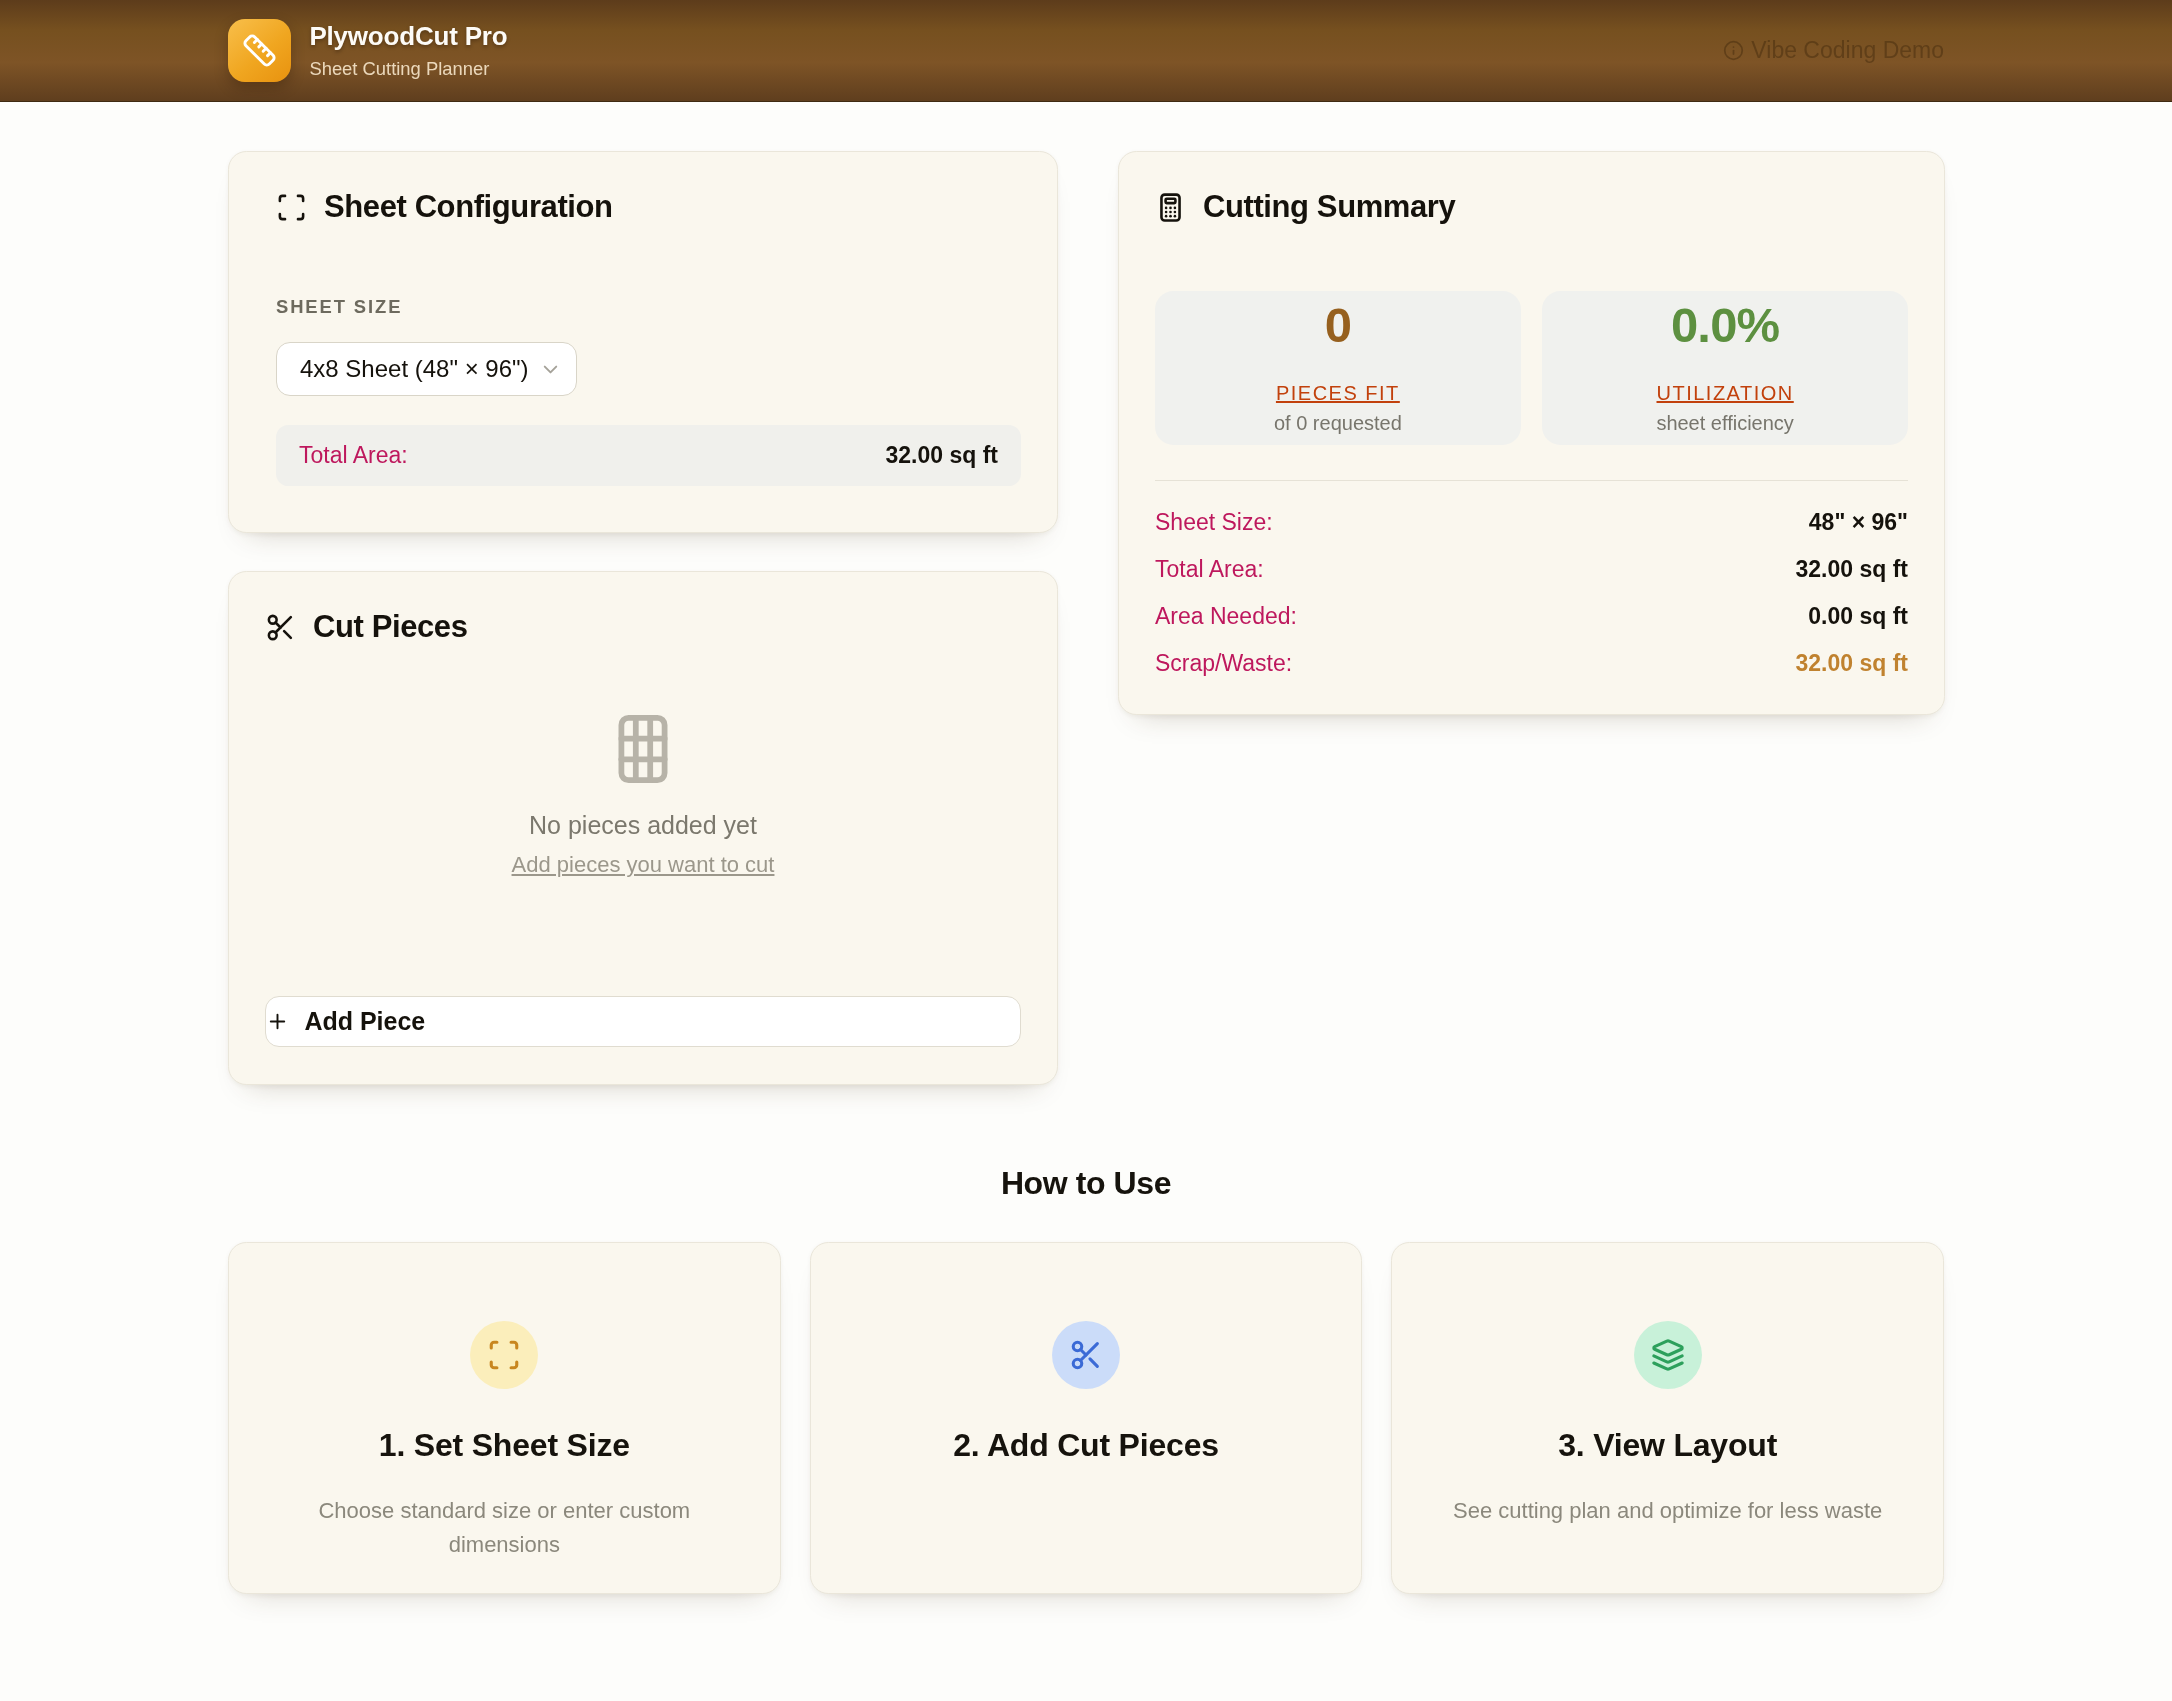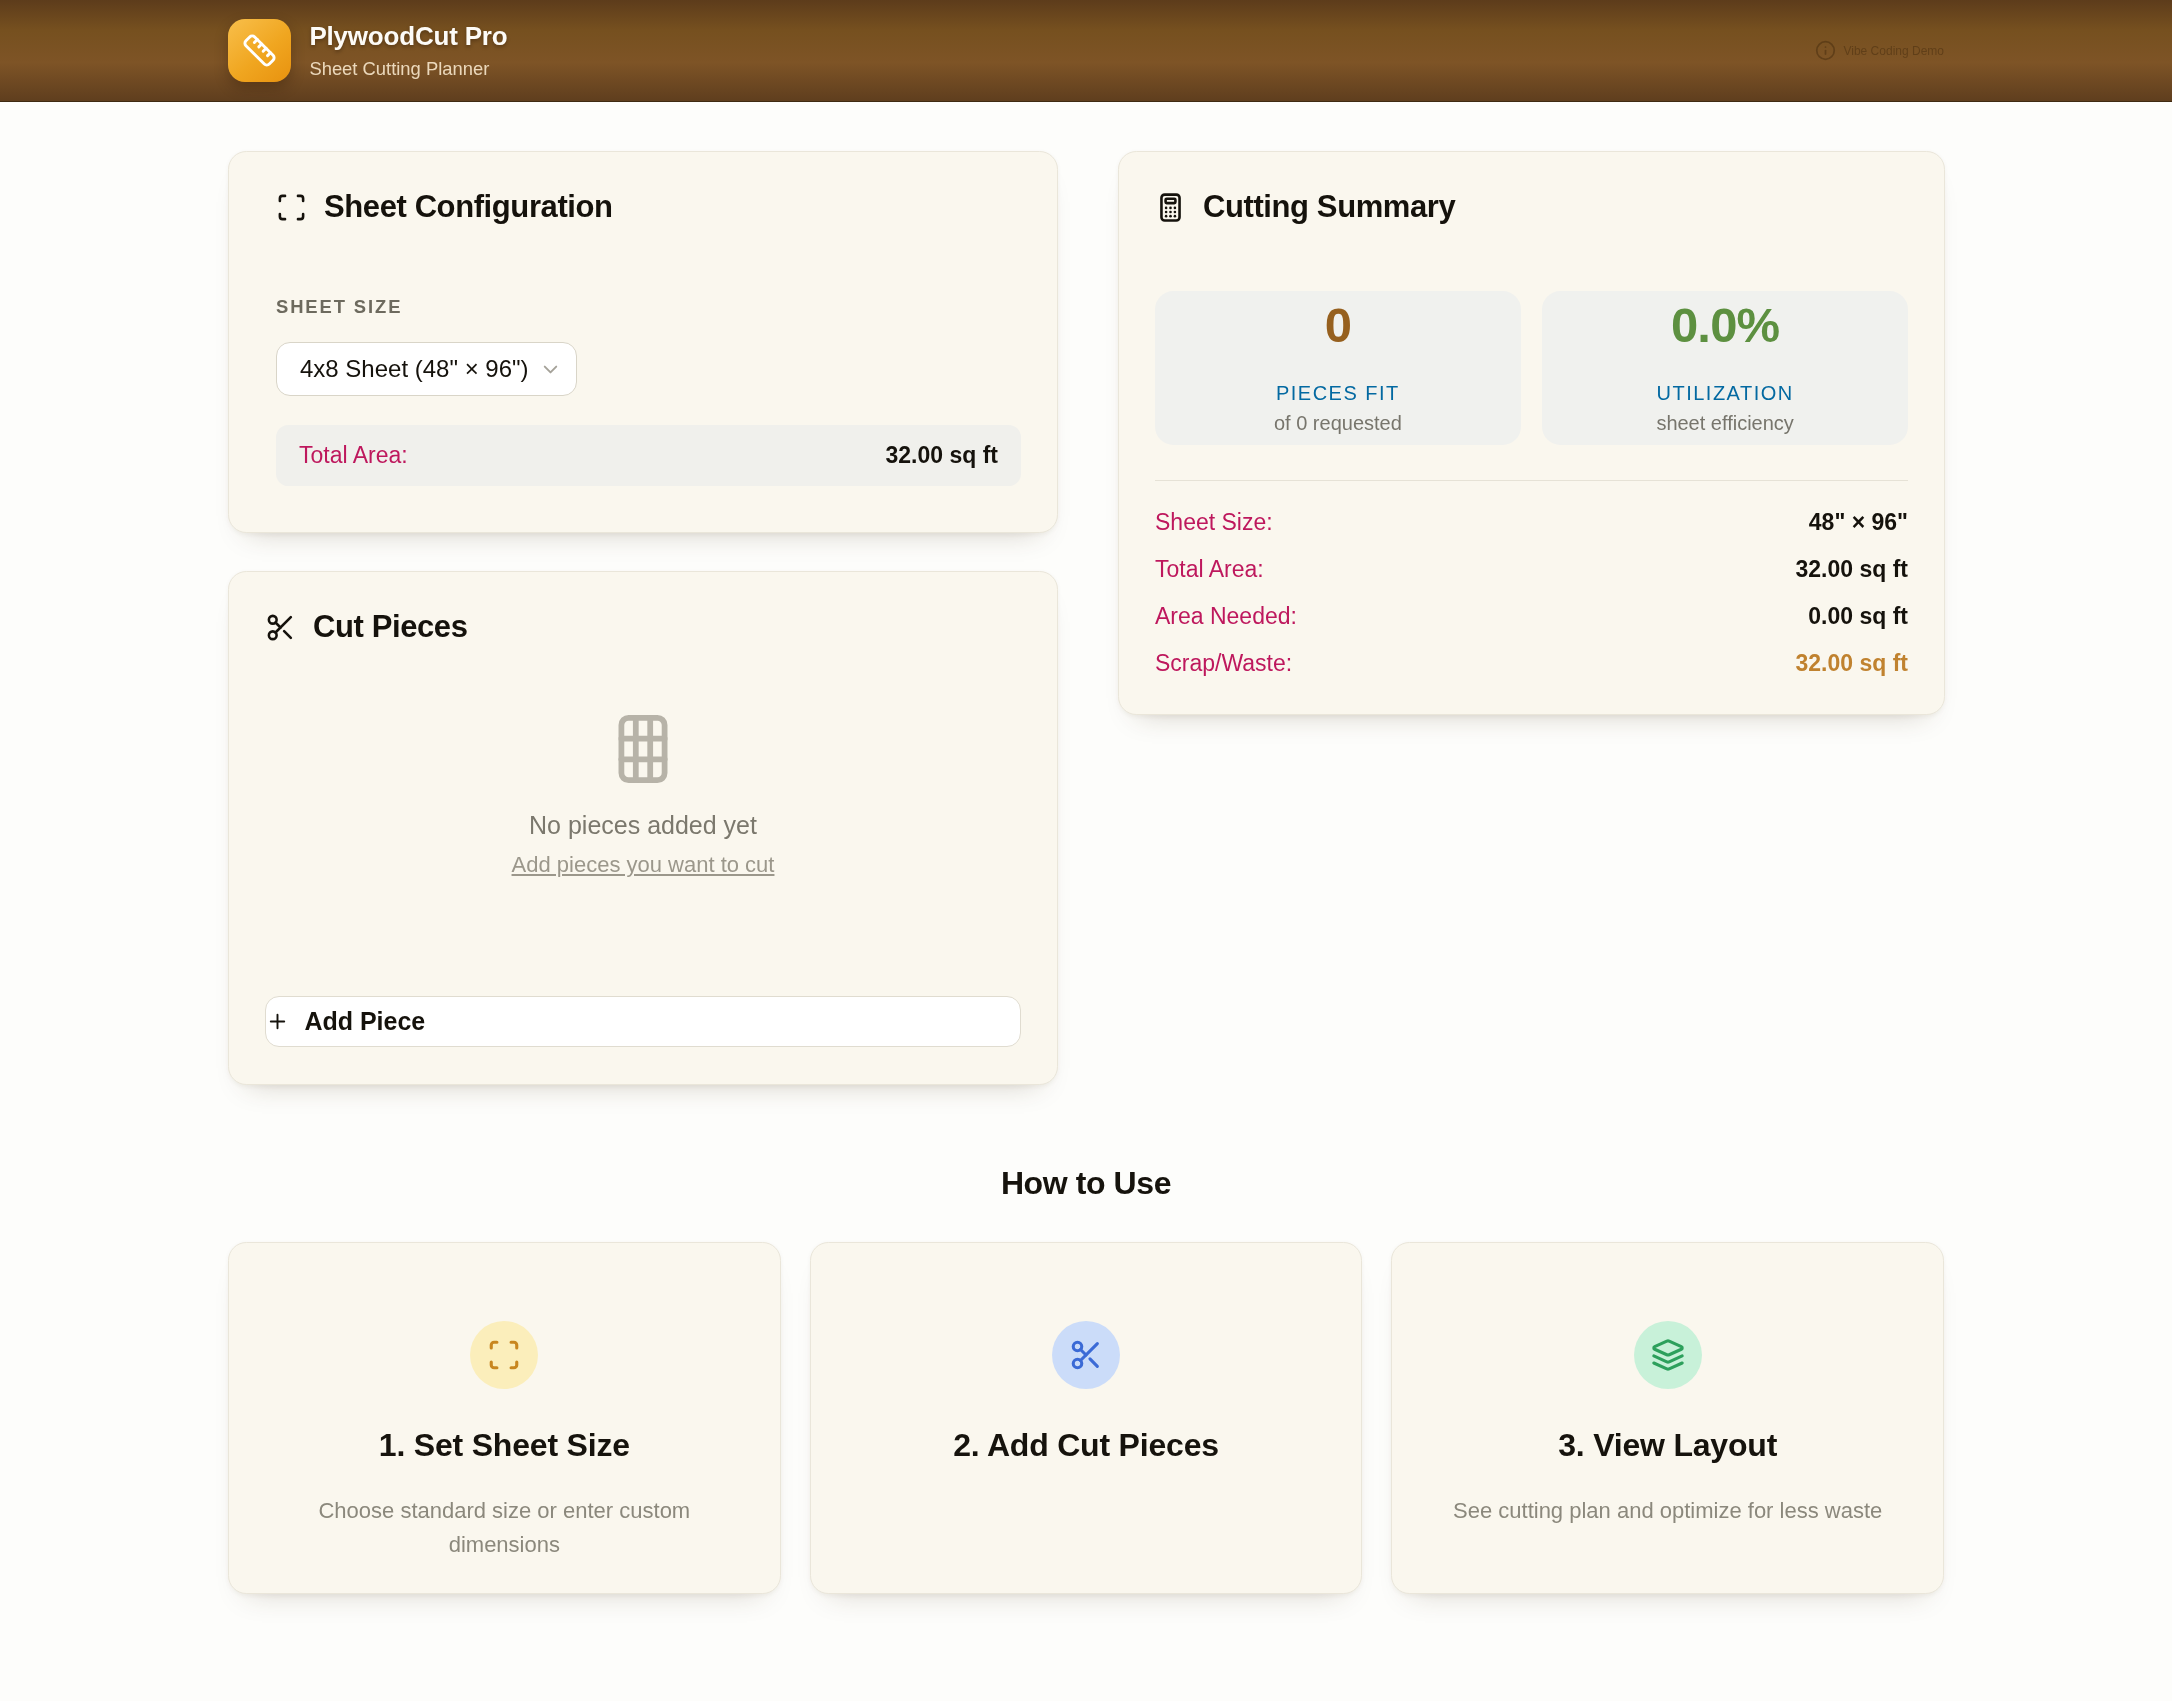--- a/index.html
+++ b/index.html
@@ -22,21 +22,21 @@
     box-shadow:0 6.1px 14px rgba(40,20,0,.30);
     display:flex; align-items:center; justify-content:center;
   }
   .app-logo svg{ width:35px; height:35px; }
   .app-titles{ margin-left:18.4px; }
   .app-name{ font-size:26px; font-weight:700; color:#fdfbf7; letter-spacing:-0.2px;
     text-shadow:0 1.5px 3.8px rgba(30,15,0,.35); }
   .app-subtitle{ font-size:18.4px; color:rgba(255,240,214,.85); margin-top:5.4px; }
   .demo-badge{
     margin-left:auto; display:flex; align-items:center; gap:7.7px;
-    font-size:12px; color:#3b2409; opacity:.42;
+    font-size:23px; color:#3b2409; opacity:.42;
   }
   .demo-badge svg{ width:21px; height:21px; }
 
   
   .main{ width:1716px; margin:0 auto; padding-top:49px; }
   .grid{ display:grid; grid-template-columns:830px 827px; column-gap:60px; align-items:start; }
   .col-left{ display:flex; flex-direction:column; gap:38px; }
 
   .card{
     background:#faf7ee; border:1.5px solid #eae6da; border-radius:18.4px;
@@ -89,21 +89,21 @@
   .card--summary{ min-height:550px; }
   .stats-grid{ margin-top:66px; display:grid; grid-template-columns:1fr 1fr; gap:21.5px; }
   .stat-box{
     background:#f0f1ee; border-radius:18.4px; height:154px;
     display:flex; flex-direction:column; align-items:center; justify-content:center;
     text-align:center;
   }
   .stat-value{ font-size:49px; font-weight:700; letter-spacing:-0.8px; line-height:1; }
   .stat-value--pieces{ color:#96601e; }
   .stat-value--util{ color:#5d9040; }
-  .stat-label{ margin-top:32px; font-size:20px; letter-spacing:1.5px; color:#0369a1; }
+  .stat-label{ margin-top:32px; font-size:20px; letter-spacing:1.5px; color:#c2410c;text-decoration:underline; }
   .stat-sub{ margin-top:6.1px; font-size:20px; color:#77756c; }
   .summary-divider{ border:none; border-top:1.5px solid #e6e2d6; margin:35px 0 28px; }
   .summary-row{ display:flex; justify-content:space-between; align-items:baseline;
     font-size:23px; margin-bottom:20px; }
   .summary-row:last-child{ margin-bottom:0; }
   .value--waste{ color:#c0822f; font-weight:700; }
 
   
   .howto{ margin-top:80px; }
   .howto-title{ text-align:center; font-size:32px; font-weight:700; letter-spacing:-0.4px; }

